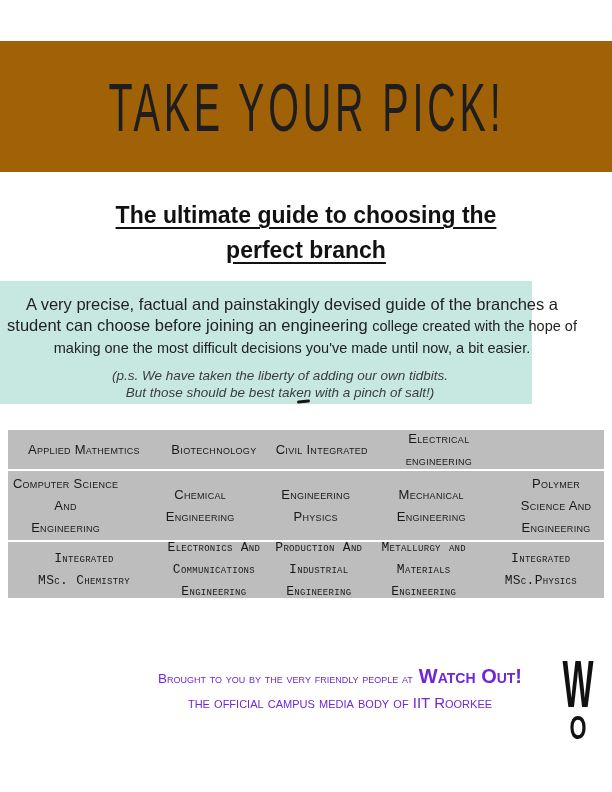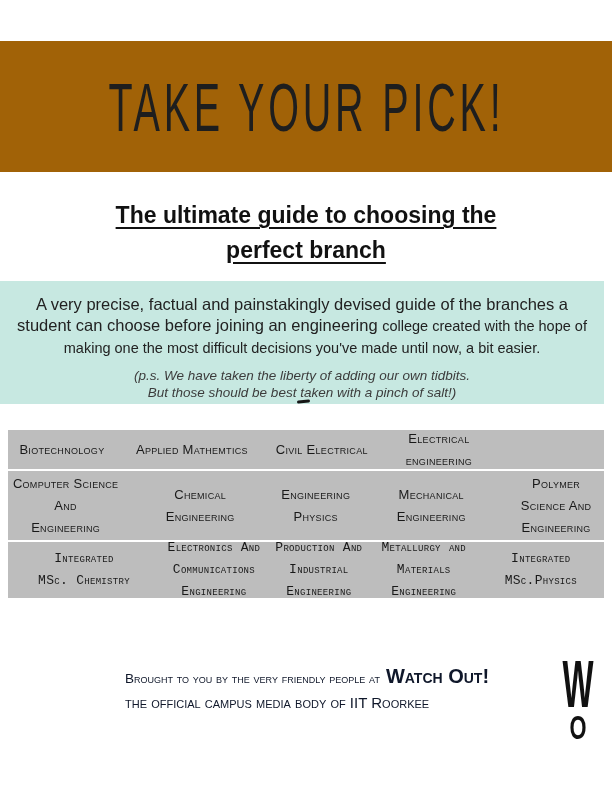--- a/index.html
+++ b/index.html
@@ -22,21 +22,21 @@
 
   
   .subtitle {
     position:absolute; left:0; top:198px; width:612px; text-align:center;
     font-size:23px; font-weight:bold; line-height:35px; color:#111;
   }
   .subtitle .ul { text-decoration:underline; text-decoration-thickness:2px; text-underline-offset:4px; }
 
   
   .band-intro {
-    position:absolute; left:0; top:281px; width:604px; height:123px;
+    position:absolute; left:0; top:281px; width:532px; height:123px;
     background:#c7e8e1;
   }
   .intro-text {
     margin:13px auto 0 auto; width:584px; text-align:center;
     font-size:16.5px; line-height:21px; color:#222;
   }
   .intro-text .small { font-size:14.5px; }
   .intro-ps {
     margin:9px auto 0 auto; width:560px; text-align:center;
     font-size:13.5px; line-height:16.5px; color:#3c3c3c;font-style:italic;
@@ -55,22 +55,22 @@
   .branch-cell {
     display:flex; align-items:center; justify-content:center; text-align:center;
     font-variant:small-caps; font-size:13px; line-height:22px;
     letter-spacing:0.3px; color:#191919; white-space:pre-line;
   }
   .c1 { width:25.5%; } .c2 { width:18.1%; } .c3 { width:17.1%; }
   .c4 { width:18.1%; } .c5 { width:21.2%; }
 
   
   .footer {
-    position:absolute; right:57px; top:663px; width:430px; text-align:left;
-    font-variant:small-caps; color:#0f172a;
+    position:absolute; right:57px; top:663px; width:430px; text-align:center;
+    font-variant:small-caps; color:#6d28d9;
   }
   .footer-line1 { font-size:13.5px; line-height:26px; white-space:nowrap; }
   .footer-brand { font-size:20px; font-weight:bold; margin-left:6px; }
   .footer-line2 { font-size:15px; line-height:22px; white-space:nowrap; }
   .logo { position:absolute; left:558px; top:650px; }
 </style>
 </head>
 <body>
 
 <div class="page">
@@ -89,23 +89,23 @@
     <div class="intro-ps">
       <span>(p.s. We have taken the liberty of adding our own tidbits.</span><br>
       <span>But those should be best taken with a pinch of salt!)</span>
     </div>
   </div>
 
   <div class="tick-mark"></div>
 
   <div class="branch-table">
     <div class="branch-row r1">
+      <div class="branch-cell c1">Applied Mathemtics</div>
       <div class="branch-cell c2">Biotechnology</div>
-      <div class="branch-cell c1">Applied Mathemtics</div>
-      <div class="branch-cell c4">Civil Electrical</div>
+      <div class="branch-cell c4">Civil Integrated</div>
       <div class="branch-cell c5">Electrical engineering</div>
     </div>
     <div class="branch-row r2">
       <div class="branch-cell c1">Computer Science And
 Engineering</div>
       <div class="branch-cell c2">Chemical
 Engineering</div>
       <div class="branch-cell c3">Engineering
 Physics</div>
       <div class="branch-cell c4">Mechanical

